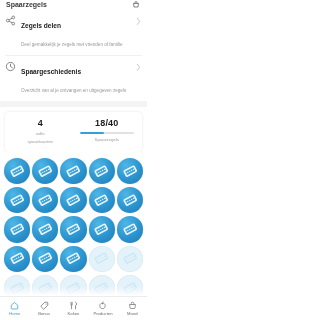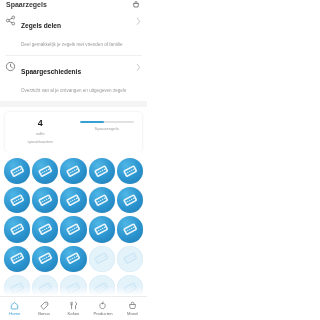--- a/index.html
+++ b/index.html
@@ -260,20 +260,21 @@
 
 <div class="stats-card">
 
   <div class="stat">
     <div class="stat-value">4</div>
     <div class="stat-label">volle</div>
     <div class="stat-label">spaarkaarten</div>
   </div>
 
   <div class="stat">
+    <div class="stat-value">18/40</div>
     <div class="progress-track">
       <div class="progress-fill" id="progress-fill" style="width: 45%;"></div>
     </div>
     <div class="stat-label">Spaarzegels</div>
   </div>
 
 </div>
 
 <div class="grid-wrap">
   <div class="grid" id="stamp-grid">

